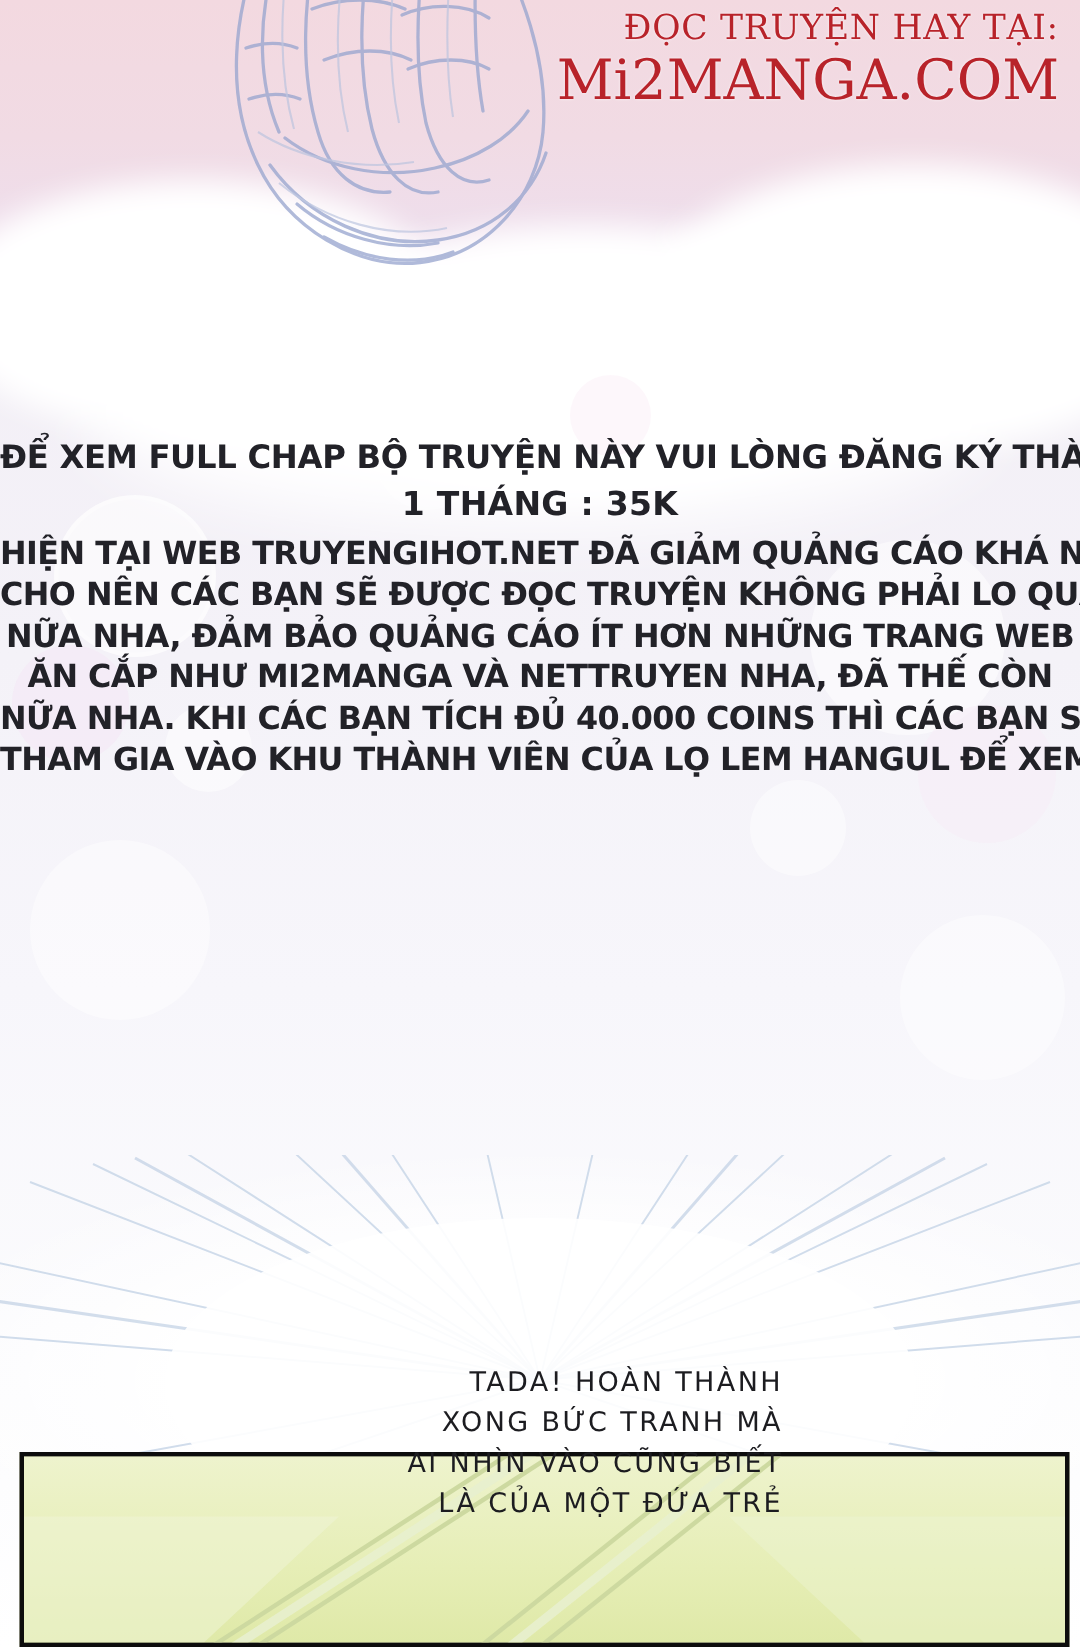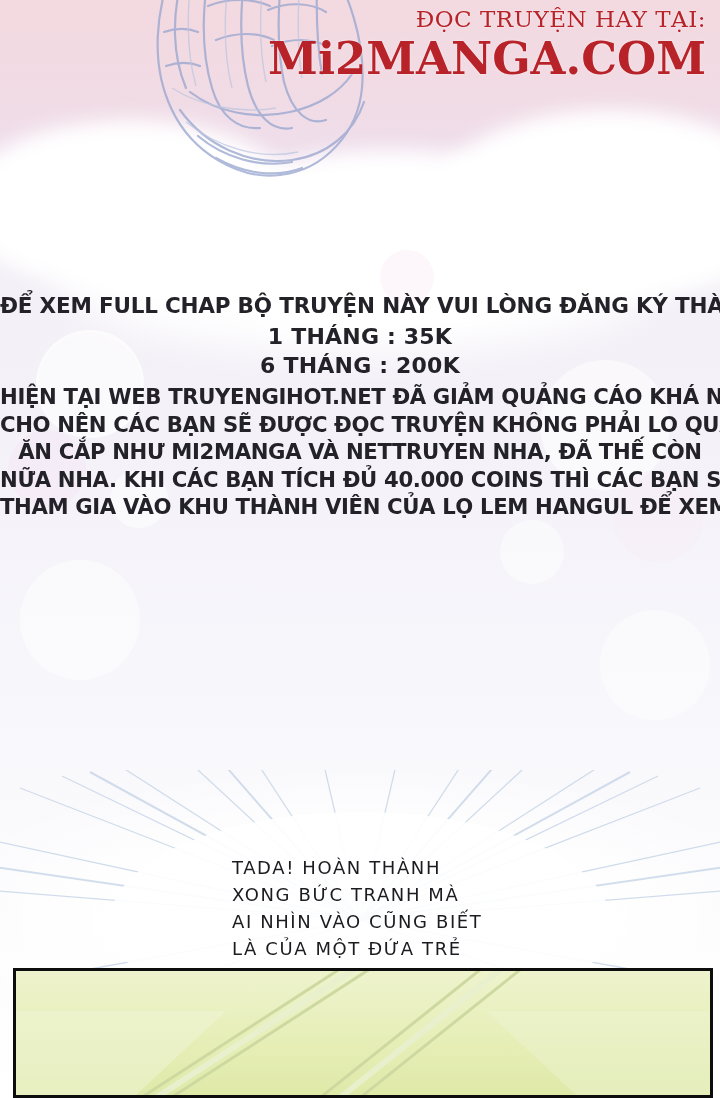--- a/index.html
+++ b/index.html
@@ -65,22 +65,22 @@
     z-index: 6;
   }
   .watermark .wm-small {
     font-size: 23px;
     letter-spacing: 0.5px;
     font-weight: 400;
     line-height: 1;
     margin-bottom: 4px;
   }
   .watermark .wm-big {
-    font-size: 45px;
-    font-weight: 700;
+    font-size: 37px;
+    font-weight: 400;
     line-height: 1.05;
     letter-spacing: 0px;
   }
 
   
   .announce {
     position: absolute;
     left: 0;
     top: 292px;
     width: 720px;
@@ -108,24 +108,24 @@
     top: 770px;
     width: 720px;
     height: 250px;
     z-index: 2;
   }
 
   
   .dialogue {
     position: absolute;
     left: 232px;
-    top: 854px;
+    top: 908px;
     width: 290px;
     z-index: 7;
-    text-align: left;
+    text-align: right;
     color: #1c1c20;
     font-family: "DejaVu Sans", sans-serif;
     font-size: 18px;
     line-height: 1.50;
     letter-spacing: 1.6px;
     text-transform: uppercase;
   }
   .dialogue .dl { display: block; white-space: nowrap; }
 
   
@@ -202,24 +202,24 @@
 
   <div class="watermark">
     <div class="wm-small">ĐỌC TRUYỆN HAY TẠI:</div>
     <div class="wm-big">Mi2MANGA.COM</div>
   </div>
 
   <div class="announce">
     <span class="ln big">ĐỂ XEM FULL CHAP BỘ TRUYỆN NÀY VUI LÒNG ĐĂNG KÝ THÀNH VIÊN</span>
     <div class="gap-sm"></div>
     <span class="ln price">1 THÁNG : 35K</span>
-    <span class="ln price">6 THÁNG : 200K</span>
     <div class="gap-sm"></div>
     <span class="ln body">HIỆN TẠI WEB TRUYENGIHOT.NET ĐÃ GIẢM QUẢNG CÁO KHÁ NHIỀU</span>
     <span class="ln body">CHO NÊN CÁC BẠN SẼ ĐƯỢC ĐỌC TRUYỆN KHÔNG PHẢI LO QUẢNG CÁO</span>
+    <span class="ln body">NỮA NHA, ĐẢM BẢO QUẢNG CÁO ÍT HƠN NHỮNG TRANG WEB</span>
     <span class="ln body">ĂN CẮP NHƯ MI2MANGA VÀ NETTRUYEN NHA, ĐÃ THẾ CÒN</span>
     <span class="ln body">NỮA NHA. KHI CÁC BẠN TÍCH ĐỦ 40.000 COINS THÌ CÁC BẠN SẼ ĐƯỢC</span>
     <span class="ln body">THAM GIA VÀO KHU THÀNH VIÊN CỦA LỌ LEM HANGUL ĐỂ XEM TRUYỆN</span>
   </div>
 
   <svg class="burst" viewBox="0 0 720 250" xmlns="http://www.w3.org/2000/svg">
     <defs>
       <radialGradient id="burstGrad" cx="50%" cy="60%" r="62%">
         <stop offset="0%" stop-color="#ffffff" stop-opacity="1"></stop>
         <stop offset="55%" stop-color="#ffffff" stop-opacity="0.95"></stop>

